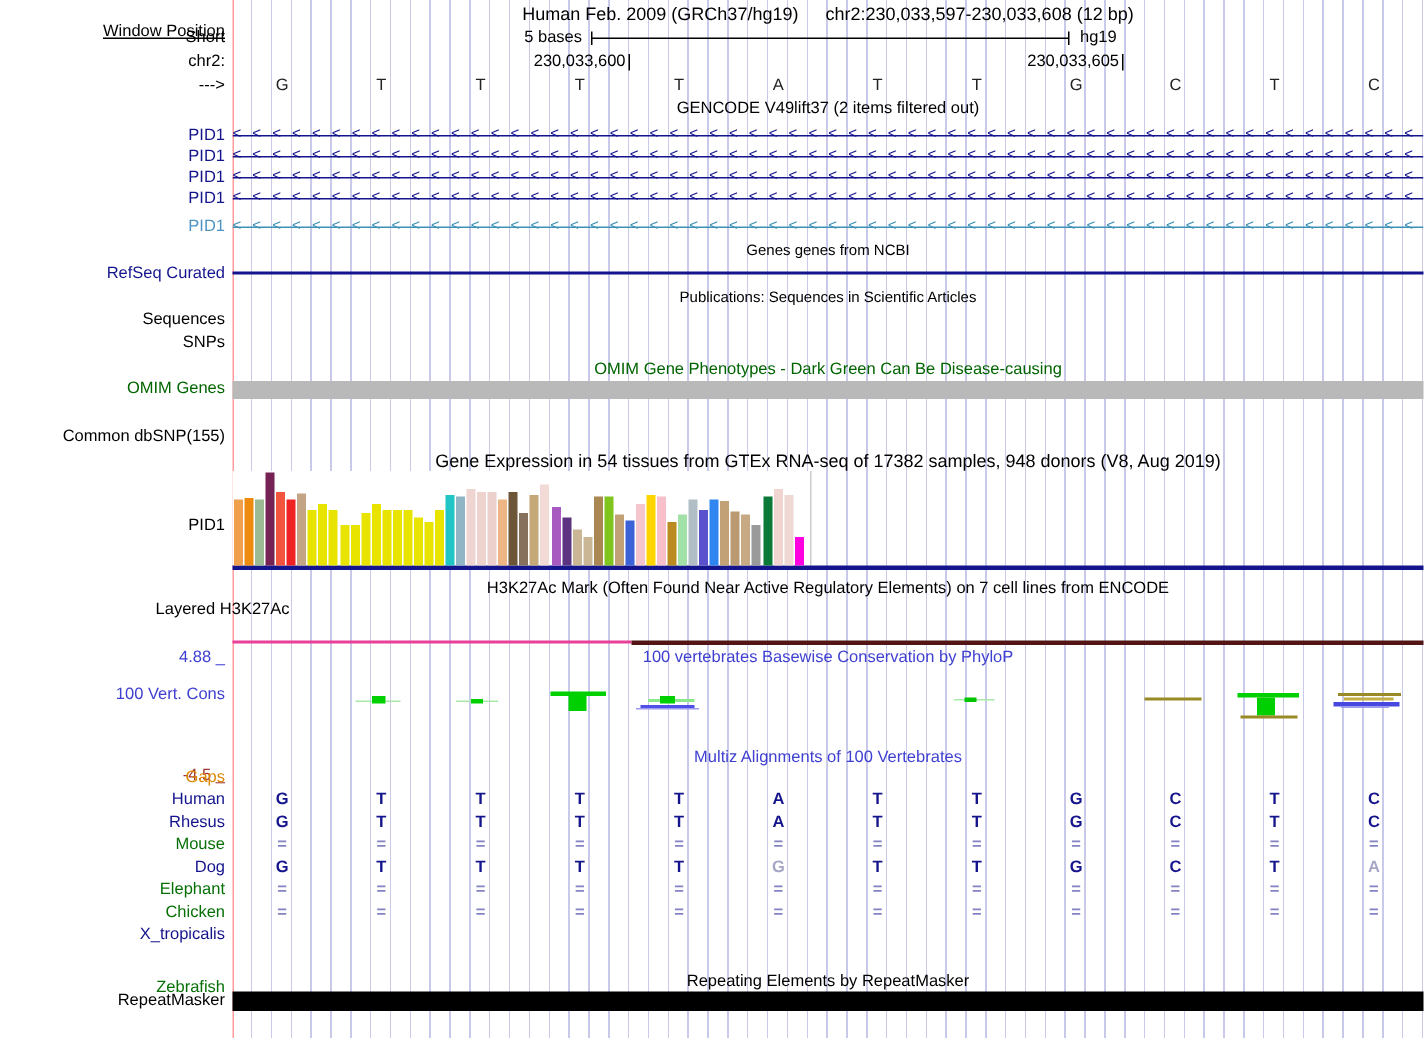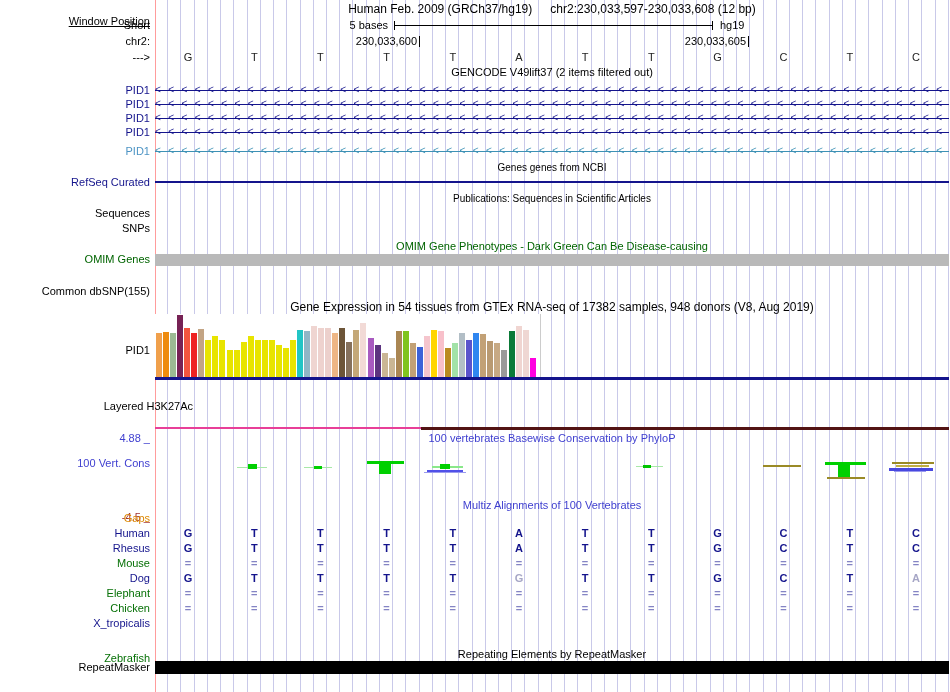--- a/index.html
+++ b/index.html
@@ -48,20 +48,21 @@
   <div class="abs" style="left:300px;top:35px;width:117px;text-align:right;font-size:11px;">230,033,600</div>
   <div class="tick" style="left:419px;top:36px;height:11px;"></div>
   <div class="abs" style="left:629px;top:35px;width:117px;text-align:right;font-size:11px;">230,033,605</div>
   <div class="tick" style="left:748px;top:36px;height:11px;"></div>
 
   <div class="ctitle" style="top:66px;">GENCODE V49lift37 (2 items filtered out)</div>
   <div class="ctitle small" style="top:162px;">Genes genes from NCBI</div>
   <div class="ctitle small" style="top:193px;">Publications: Sequences in Scientific Articles</div>
   <div class="ctitle" style="top:240px;color:#006400;">OMIM Gene Phenotypes - Dark Green Can Be Disease-causing</div>
   <div class="ctitle" style="top:301px;font-size:12px;">Gene Expression in 54 tissues from GTEx RNA-seq of 17382 samples, 948 donors (V8, Aug 2019)</div>
+  <div class="ctitle" style="top:386px;">H3K27Ac Mark (Often Found Near Active Regulatory Elements) on 7 cell lines from ENCODE</div>
   <div class="ctitle" style="top:432px;color:#4040d0;">100 vertebrates Basewise Conservation by PhyloP</div>
   <div class="ctitle" style="top:499px;color:#4040d0;">Multiz Alignments of 100 Vertebrates</div>
   <div class="ctitle" style="top:648px;">Repeating Elements by RepeatMasker</div>
 
   <div class="hl" style="left:155px;top:181px;width:794px;height:2px;background:#14148c;"></div>
   <div class="hl" style="left:155px;top:254px;width:794px;height:12px;background:#b9b9b9;"></div>
   <div class="hl" style="left:155px;top:314px;width:385px;height:63px;background:#fff;border-right:1px solid #ccc;"></div>
   <div class="hl" style="left:155px;top:377px;width:794px;height:3px;background:#14148c;"></div>
   <div class="hl" style="left:155px;top:661px;width:794px;height:13px;background:#000;"></div>
 

